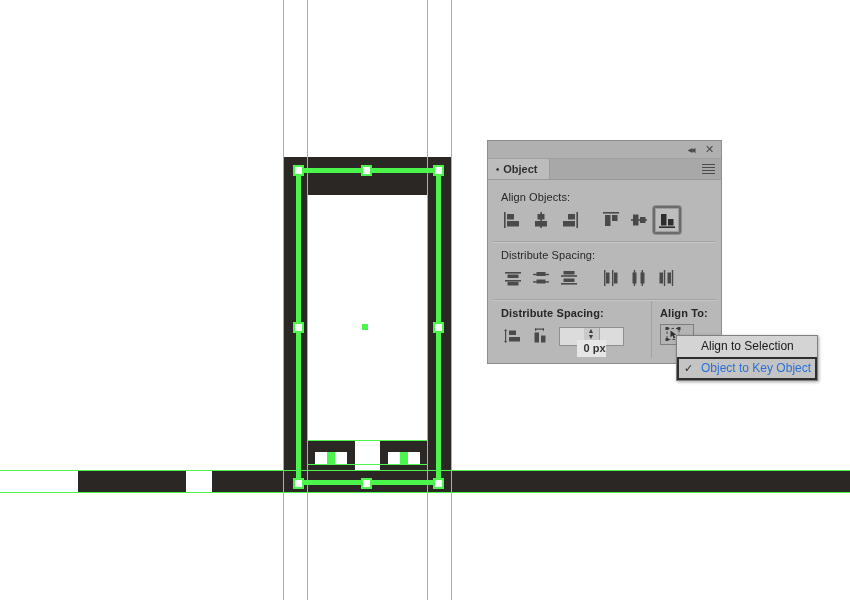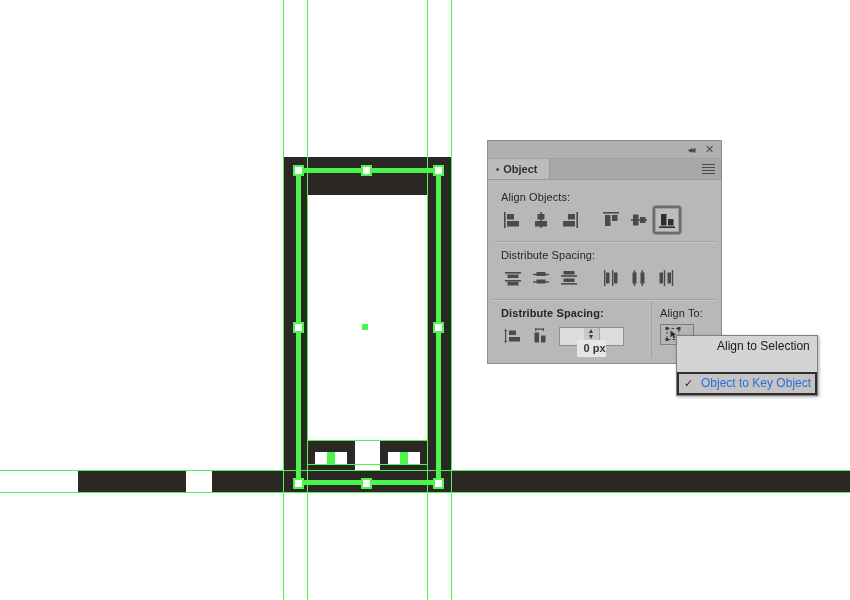--- a/index.html
+++ b/index.html
@@ -240,23 +240,23 @@
     width: 142px;
     background: #d4d4d4;
     border: 1px solid #808080;
     box-sizing: border-box;
     font-size: 12px;
     color: #1a1a1a;
     box-shadow: 1px 1px 3px rgba(0,0,0,0.35);
     z-index: 50;
   }
   .mi {
-    height: 36px;
+    height: 21px;
     line-height: 21px;
-    padding-left: 40px;
+    padding-left: 24px;
     position: relative;
     cursor: pointer;
     box-sizing: border-box;
     white-space: nowrap;
   }
   .mi.checked-hi {
     background: #c4c4c4;
     color: #2b6fd6;
     border: 2px solid #2e2e2e;
     height: 23px;
@@ -487,21 +487,21 @@
             <div class="stepper-arrows">
               <span>▲</span>
               <span>▼</span>
             </div>
             <div class="stepper-val">0 px</div>
           </div>
         </div>
       </div>
 
       <div class="bl-right">
-        <div class="sect-label" style="padding-left:0;">Align To:</div>
+        <div class="sect-label" style="padding-left:0;font-weight:bold;">Align To:</div>
         <div style="padding:2px 0 8px 0;">
           <div class="alignto-btn">
             <svg width="17" height="15" viewBox="0 0 17 15">
               <rect x="2" y="1.5" width="12" height="11" fill="none" stroke="#3a3a3a" stroke-width="0.9" stroke-dasharray="2.5 2"></rect>
               <rect x="0.5" y="0" width="3" height="3" fill="#3a3a3a"></rect>
               <rect x="12.5" y="0" width="3" height="3" fill="#3a3a3a"></rect>
               <rect x="0.5" y="11" width="3" height="3" fill="#3a3a3a"></rect>
               <rect x="12.5" y="11" width="3" height="3" fill="#3a3a3a"></rect>
               <path d="M5.5 3.5 L5.5 10.5 L7.4 8.6 L8.8 11.4 L10.2 10.7 L8.9 8 L11.3 7.8 Z" fill="#2e2e2e"></path>
             </svg>

